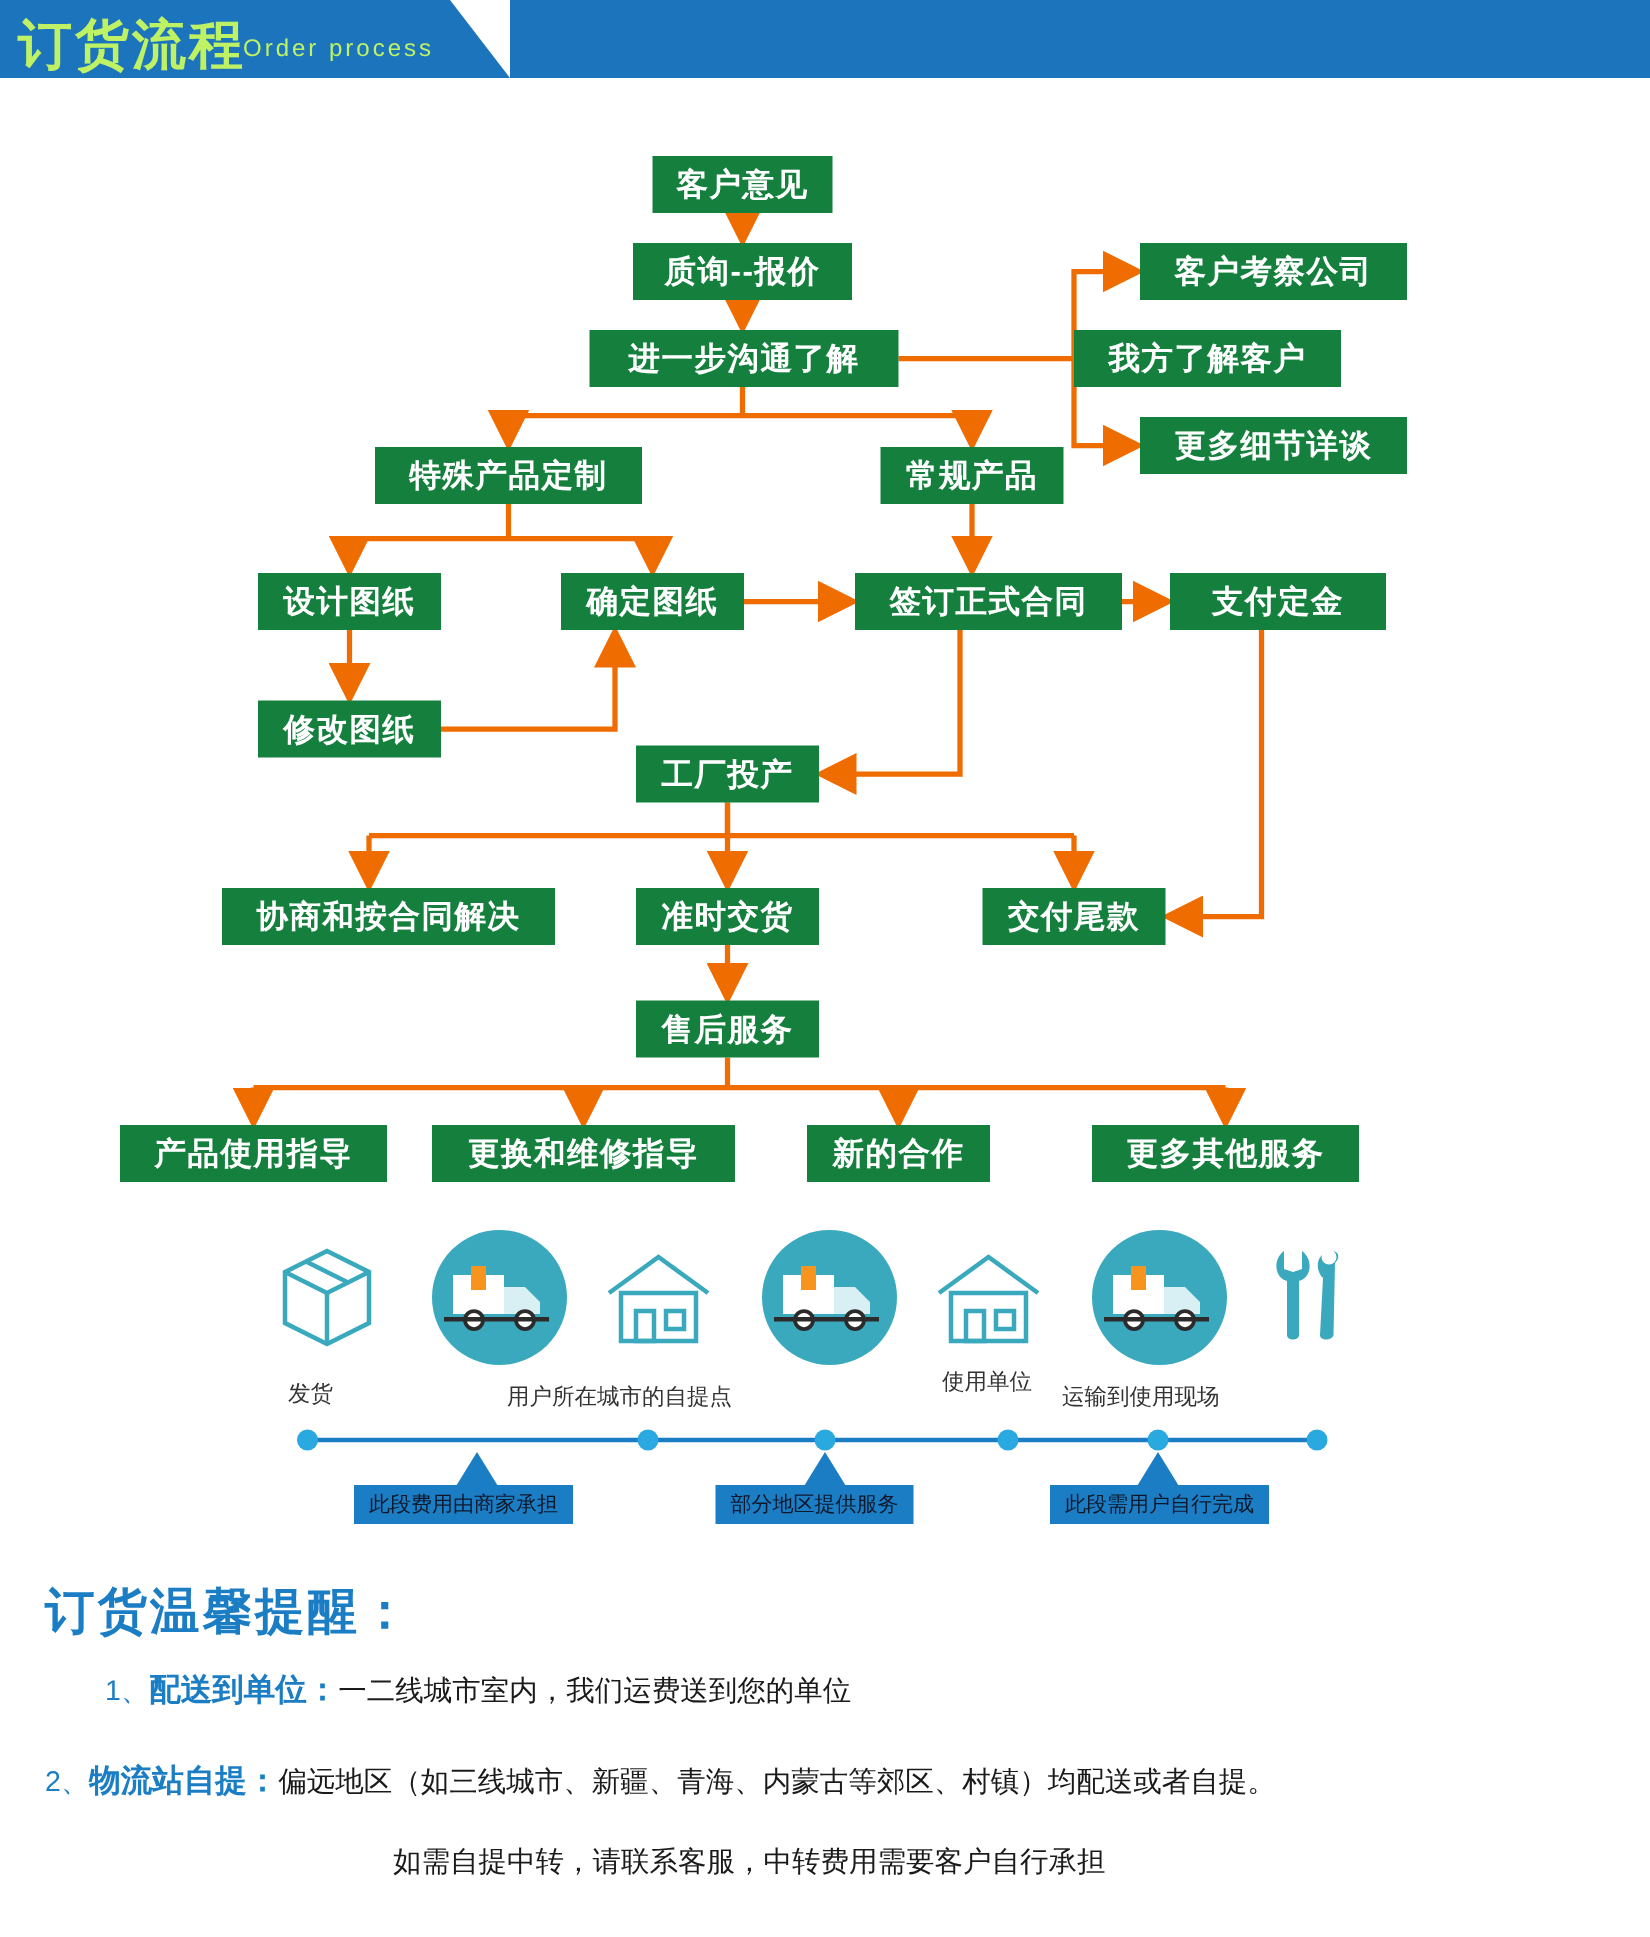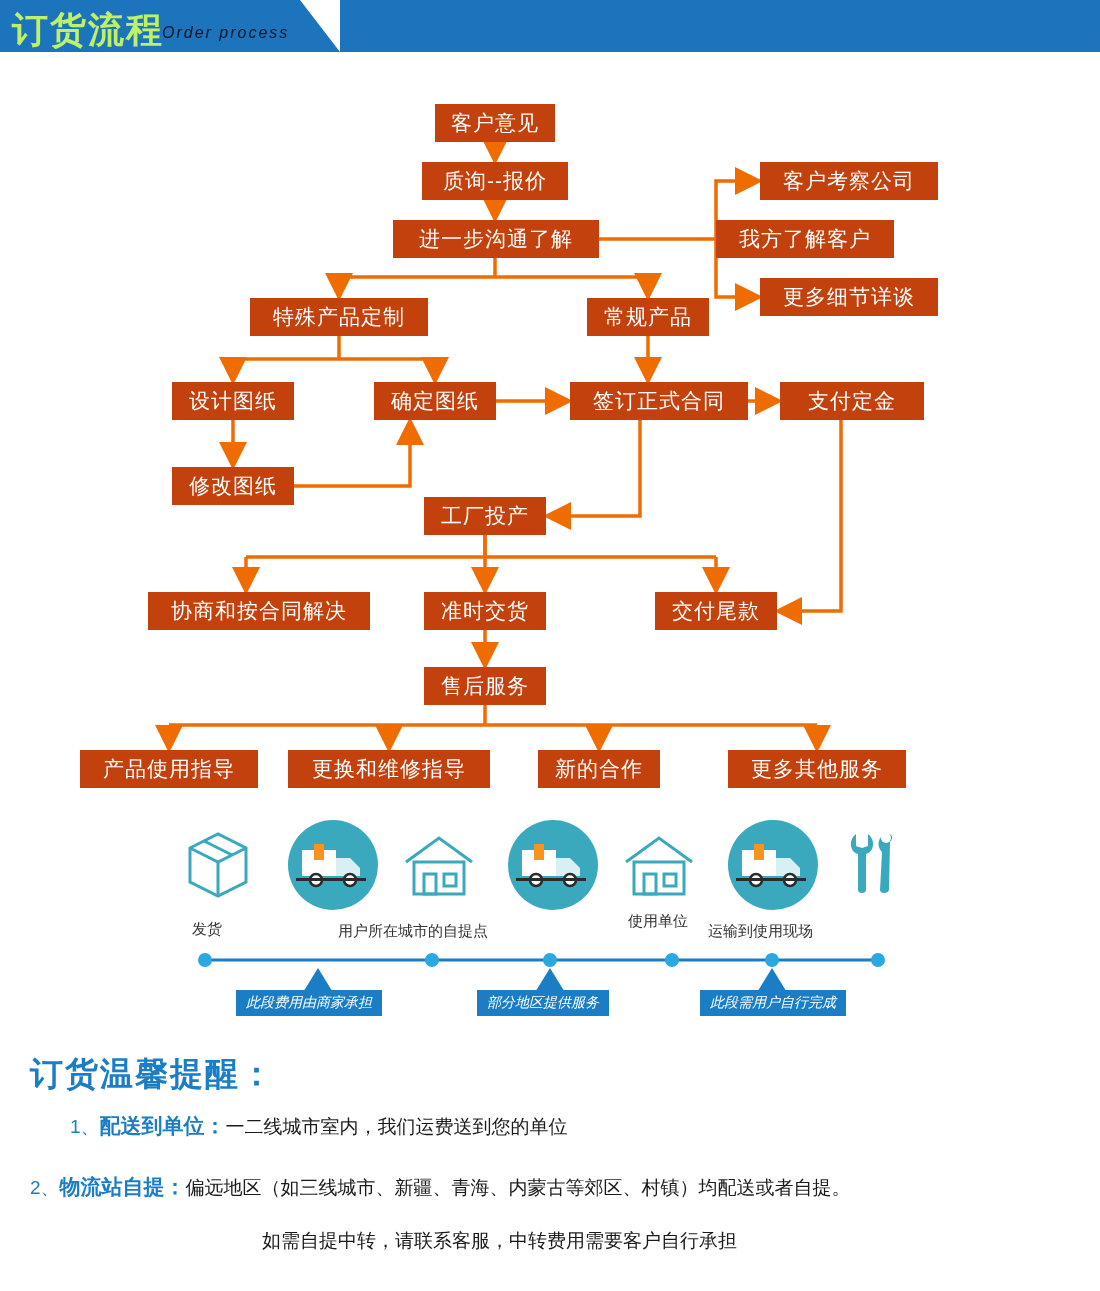--- a/index.html
+++ b/index.html
@@ -31,44 +31,43 @@
     left: 12px; top: 6px;
     font-size: 36px;
     font-weight: bold;
     color: #bef264;
     letter-spacing: 2px;
   }
   .header-sub {
     position: absolute;
     left: 162px; top: 24px;
     font-size: 16px;
-    color: #0f172a;
+    color: #bef264;
     letter-spacing: 2px;
-    font-style: italic;
   }
   .header-notch {
     position: absolute;
     left: 300px; top: 0;
     width: 0; height: 0;
     border-top: 52px solid #ffffff;
     border-left: 40px solid transparent;
   }
 
   
   .flow {
     position: absolute;
     left: 0; top: 52px;
     width: 1100px; height: 760px;
   }
   .node {
     position: absolute;
-    background: #c2410c;
+    background: #15803d;
     color: #ffffff;
     font-size: 21px;
-    font-weight: normal;
+    font-weight: bold;
     letter-spacing: 1px;
     display: flex;
     align-items: center;
     justify-content: center;
     height: 38px;
     white-space: nowrap;
   }
   .flow svg { position: absolute; left: 0; top: 0; }
 
   
@@ -79,25 +78,24 @@
   }
   .log-label {
     position: absolute;
     font-size: 15px;
     color: #333333;
     white-space: nowrap;
   }
   .seg-label {
     position: absolute;
     background: #1b7ec4;
-    color: #ffffff;
+    color: #0f172a;
     font-size: 14px;
     padding: 4px 10px;
     white-space: nowrap;
-    font-style: italic;
   }
 
   
   .tips {
     position: absolute;
     left: 0; top: 1040px;
     width: 1100px;
   }
   .tips-title {
     position: absolute;

